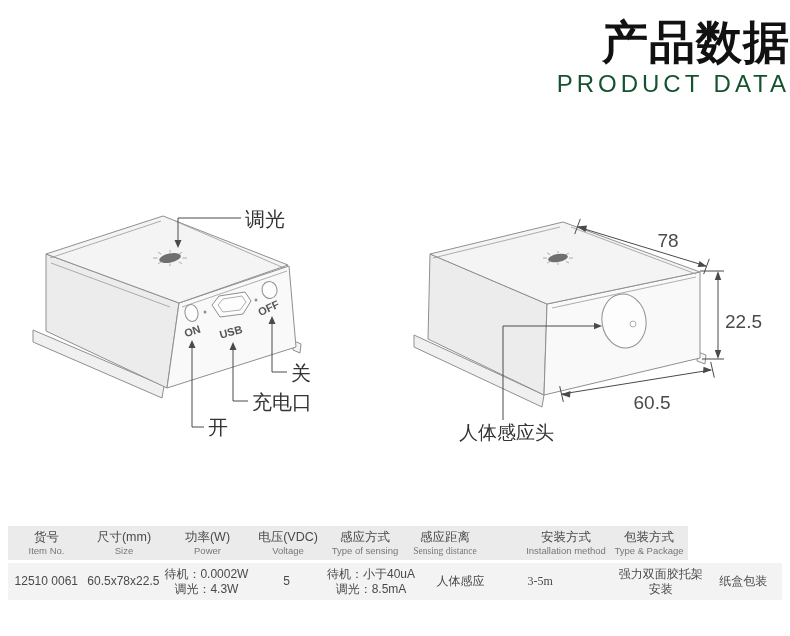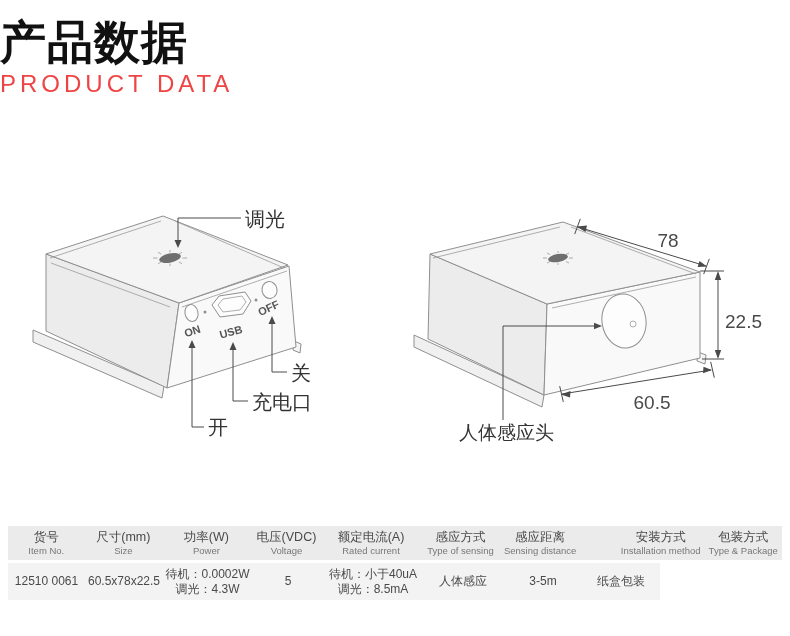--- a/index.html
+++ b/index.html
@@ -1,23 +1,23 @@
 <!DOCTYPE html>
 <html><head>
 <meta charset="utf-8">
 <style>
   html,body{margin:0;padding:0;background:#fff;}
   .page{
     position:relative;width:790px;height:636px;background:#ffffff;overflow:hidden;
     font-family:"Liberation Sans","DejaVu Sans",sans-serif;
   }
   
-  .title-block{position:absolute;top:16px;left:0;width:790px;text-align:left;}
+  .title-block{position:absolute;top:16px;left:0;width:790px;text-align:right;}
   .title-cn{font-size:46px;line-height:52px;font-weight:700;color:#111;letter-spacing:1px;margin:0;}
-  .title-en{font-size:24px;line-height:28px;font-weight:400;color:#ef4444;letter-spacing:4px;margin:2px 0 0 0;}
+  .title-en{font-size:24px;line-height:28px;font-weight:400;color:#14532d;letter-spacing:4px;margin:2px 0 0 0;}
   
   .diagram{position:absolute;}
   .diagram.left{left:20px;top:190px;}
   .diagram.right{left:400px;top:198px;}
   svg .face{stroke:#8f8f8f;stroke-width:1;stroke-linejoin:round;}
   svg .edge{stroke:#9a9a9a;stroke-width:0.8;fill:none;}
   svg .ann{stroke:#4a4a4a;stroke-width:1;fill:none;}
   svg .annfill{fill:#4a4a4a;stroke:none;}
   svg .cjk{font-size:20px;fill:#333;}
   svg .dim{font-size:19px;fill:#4a4a4a;}
@@ -26,21 +26,21 @@
   .spec-table{position:absolute;left:8px;top:526px;width:774px;}
   .t-row{display:flex;gap:0;}
   .t-row.head{margin-bottom:3px;}
   .t-cell{display:flex;flex-direction:column;align-items:center;justify-content:center;text-align:center;}
   .head .t-cell{background:#ebebec;height:34px;}
   .body .t-cell{background:#f3f3f4;height:37px;}
   .cn{font-size:12.5px;color:#4a4a4a;line-height:15px;display:block;}
   .en{font-size:9.5px;color:#777;line-height:12px;display:block;}
   .val{font-size:12px;color:#4a4a4a;line-height:15px;display:block;}
   .c0{width:77px;} .c1{width:78px;} .c2{width:89px;} .c3{width:72px;text-align:center;} .c4{width:98px;}
-  .c5{width:82px;} .c6{width:78px;} .c7{width:88px;padding-left:38px;} .c8{width:78px;}
+  .c5{width:82px;} .c6{width:78px;font-family:Liberation Serif, serif;} .c7{width:88px;padding-left:38px;} .c8{width:78px;}
 </style>
 </head>
 <body>
 
 <div class="page">
 
   <div class="title-block">
     <h1 class="title-cn">产品数据</h1>
     <h2 class="title-en">PRODUCT DATA</h2>
   </div>
@@ -161,24 +161,20 @@
         <span class="en">Size</span>
       </div>
       <div class="t-cell c2">
         <span class="cn">功率(W)</span>
         <span class="en">Power</span>
       </div>
       <div class="t-cell c3">
         <span class="cn">电压(VDC)</span>
         <span class="en">Voltage</span>
       </div>
-      <div class="t-cell c4">
-        <span class="cn">额定电流(A)</span>
-        <span class="en">Rated current</span>
-      </div>
       <div class="t-cell c5">
         <span class="cn">感应方式</span>
         <span class="en">Type of sensing</span>
       </div>
       <div class="t-cell c6">
         <span class="cn">感应距离</span>
         <span class="en">Sensing distance</span>
       </div>
       <div class="t-cell c7">
         <span class="cn">安装方式</span>
@@ -211,20 +207,24 @@
         <span class="val">调光：8.5mA</span>
       </div>
       <div class="t-cell c5">
         <span class="val">人体感应</span>
         <span class="val"></span>
       </div>
       <div class="t-cell c6">
         <span class="val">3-5m</span>
         <span class="val"></span>
       </div>
+      <div class="t-cell c7">
+        <span class="val">强力双面胶托架安装</span>
+        <span class="val"></span>
+      </div>
       <div class="t-cell c8">
         <span class="val">纸盒包装</span>
         <span class="val"></span>
       </div>
     </div>
   </div>
 
 </div>
 
 </body></html>

